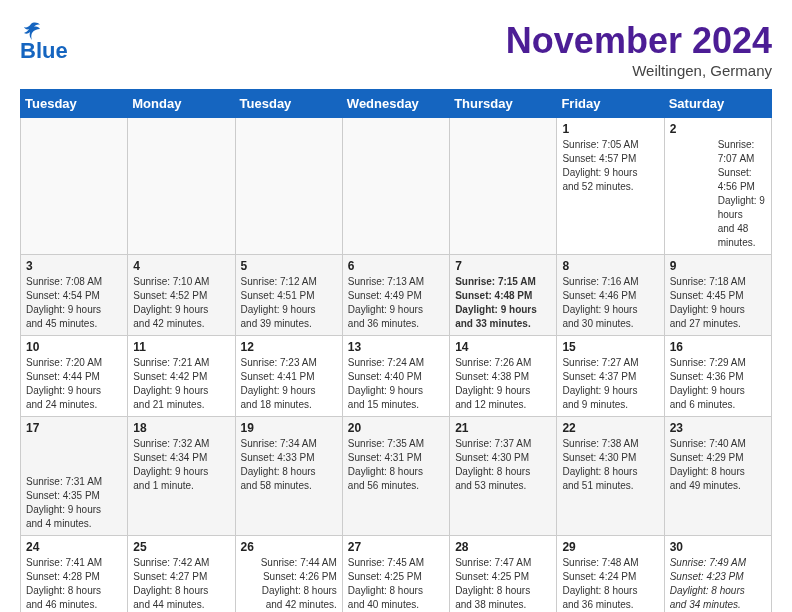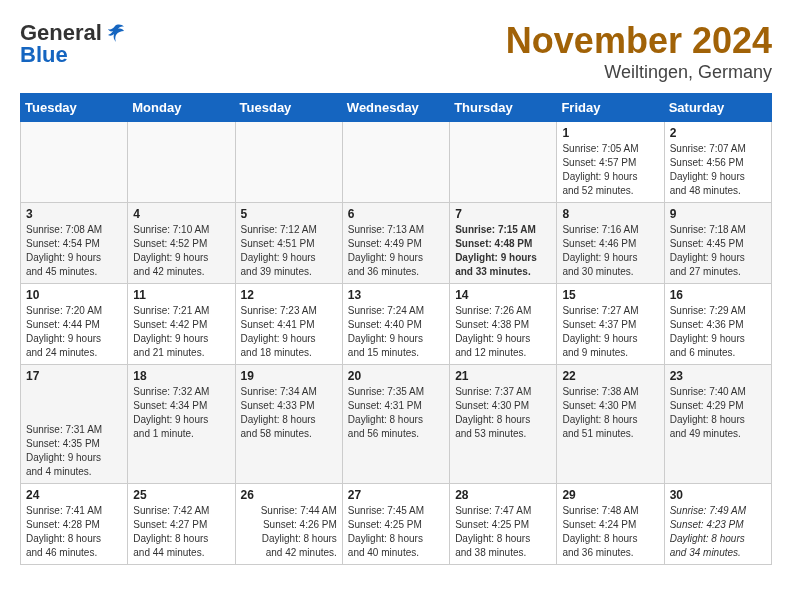--- a/index.html
+++ b/index.html
@@ -20,25 +20,25 @@
       display: flex;
       flex-direction: column;
       align-items: flex-start;
     }
     .title-section {
       text-align: right;
     }
     .month-title {
       font-size: 36px;
       font-weight: bold;
-      color: #a16207;
+      color: #4c1d95;
       margin-left: 28px;
     }
     .subtitle {
-      font-size: 18px;
+      font-size: 15px;
       color: #444;
     }
     .calendar {
       width: 100%;
       border-collapse: collapse;
     }
     .calendar th {
       background: #1565c0;
       color: #fff;
       font-size: 13px;
@@ -77,21 +77,20 @@
     .empty-cell {
       background: #f9f9f9 !important;
     }
   </style>
 </head>
 <body>
 
 <div class="header">
   <div class="logo">
     <div style="display:flex;align-items:center;gap:2px;">
-      <span style="font-size:22px;font-weight:bold;color:#333;">General</span>
       <svg width="22" height="22" viewBox="0 0 22 22">
         <path d="M11 4 C13 2, 18 2, 20 5 C18 4, 15 5, 14 7 C16 6, 19 7, 20 9 C17 9, 14 10, 12 13 C11 15, 11 18, 12 20 C10 18, 9 15, 10 12 C8 14, 6 14, 4 13 C6 12, 8 11, 9 9 C7 10, 5 9, 4 7 C6 8, 9 7, 11 4Z" fill="#1565c0"></path>
       </svg>
     </div>
     <span style="font-size:22px;font-weight:bold;color:#1565c0;margin-top:-4px;">Blue</span>
   </div>
   <div class="title-section">
     <div class="month-title">November 2024</div>
     <div class="subtitle">Weiltingen, Germany</div>
   </div>
@@ -118,21 +117,21 @@
         <td class="empty-cell"></td>
         <td>
           <span class="day-num">1</span>
           <div class="day-info" style="white-space: pre-line;">Sunrise: 7:05 AM
 Sunset: 4:57 PM
 Daylight: 9 hours
 and 52 minutes.</div>
         </td>
         <td>
           <span class="day-num">2</span>
-          <div class="day-info" style="white-space: pre-line;">Sunrise: 7:07 AM
+          <div class="day-info" style="white-space: pre-line; margin-left: 48px;">Sunrise: 7:07 AM
 Sunset: 4:56 PM
 Daylight: 9 hours
 and 48 minutes.</div>
         </td>
       </tr>
       <tr>
         <td>
           <span class="day-num">3</span>
           <div class="day-info" style="white-space: pre-line;">Sunrise: 7:08 AM
 Sunset: 4:54 PM

